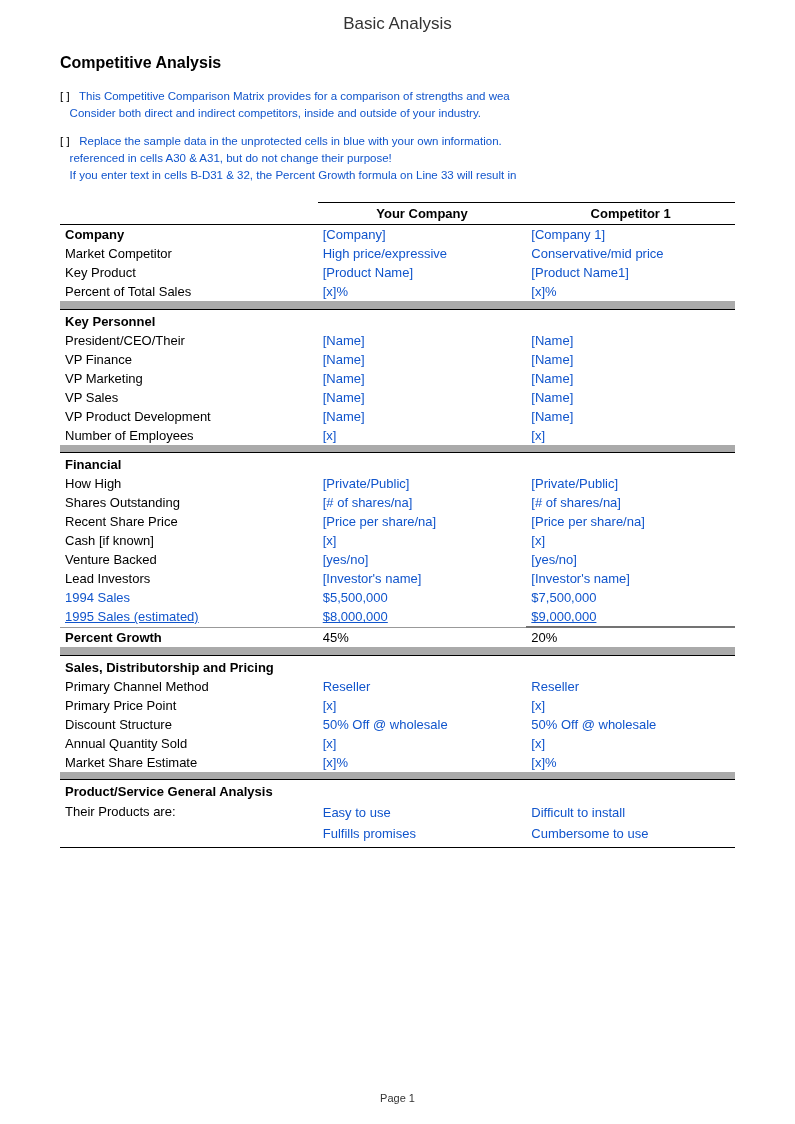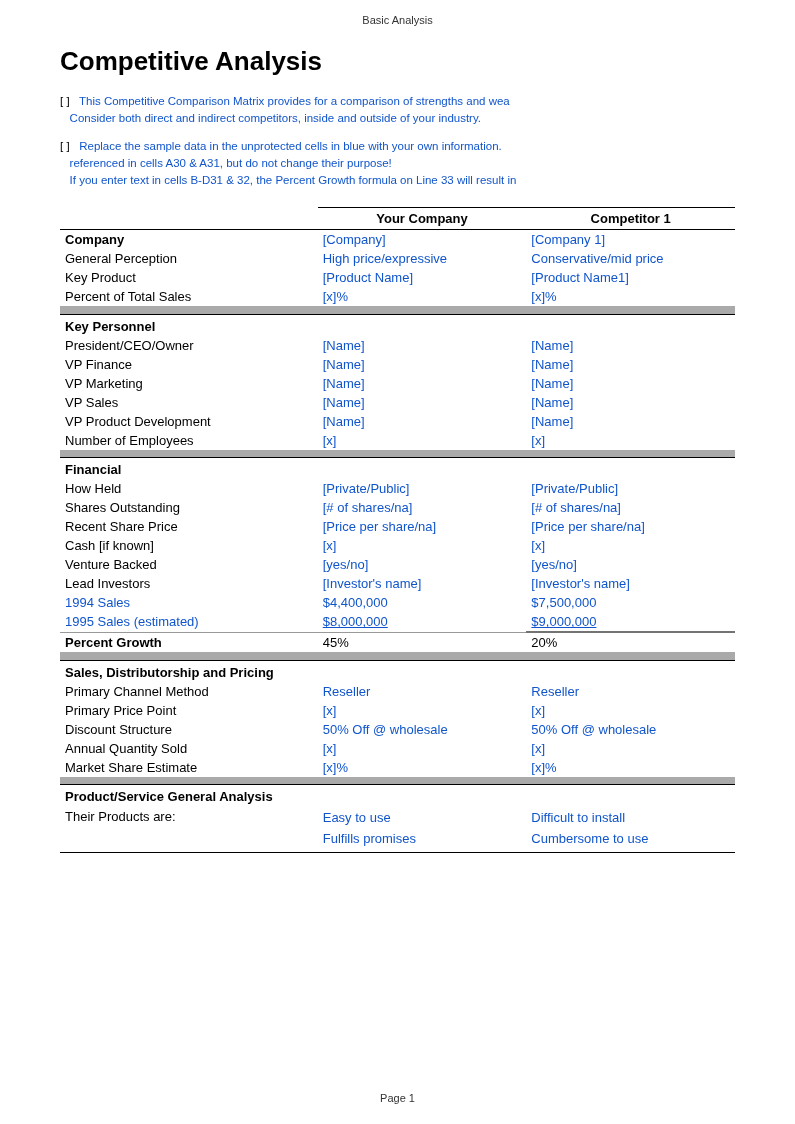--- a/index.html
+++ b/index.html
@@ -8,28 +8,28 @@
       font-family: Arial, sans-serif;
       font-size: 12px;
       color: #000;
       width: 795px;
       min-height: 1124px;
       position: relative;
     }
     .page-header {
       text-align: center;
       padding: 14px 0 10px 0;
-      font-size: 11px;
+      font-size: 17px;
       color: #333;
     }
     .content {
       padding: 10px 60px 40px 60px;
     }
     .main-title {
-      font-size: 26px;
+      font-size: 16px;
       font-weight: bold;
       margin-bottom: 16px;
     }
     .instruction-block {
       margin-bottom: 10px;
       color: #1155cc;
       font-size: 11.5px;
       line-height: 1.5;
     }
     .instruction-block .bracket {
@@ -110,21 +110,21 @@
         <td class="col-your-co">Your Company</td>
         <td class="col-comp1">Competitor 1</td>
       </tr>
 
       <tr class="data-row">
         <td class="col-label bold" style="border-top:1px solid #000;">Company</td>
         <td class="col-your-co blue-text" style="border-top:1px solid #ec4899;">[Company]</td>
         <td class="col-comp1 blue-text" style="border-top:1px solid #000;">[Company 1]</td>
       </tr>
       <tr class="data-row">
-        <td class="col-label">General Perception</td>
+        <td class="col-label">Market Competitor</td>
         <td class="col-your-co blue-text">High price/expressive</td>
         <td class="col-comp1 blue-text">Conservative/mid price</td>
       </tr>
       <tr class="data-row">
         <td class="col-label">Key Product</td>
         <td class="col-your-co blue-text">[Product Name]</td>
         <td class="col-comp1 blue-text">[Product Name1]</td>
       </tr>
       <tr class="data-row">
         <td class="col-label">Percent of Total Sales</td>
@@ -133,21 +133,21 @@
       </tr>
 
       <tr>
         <td colspan="3" style="background:#aaa; height:8px; padding:0;"></td>
       </tr>
 
       <tr>
         <td colspan="3" style="font-weight:bold; padding:4px 5px 2px 5px; border-top:1px solid #000; border-bottom: none;">Key Personnel</td>
       </tr>
       <tr class="data-row">
-        <td class="col-label">President/CEO/Owner</td>
+        <td class="col-label">President/CEO/Their</td>
         <td class="col-your-co blue-text">[Name]</td>
         <td class="col-comp1 blue-text">[Name]</td>
       </tr>
       <tr class="data-row">
         <td class="col-label">VP Finance</td>
         <td class="col-your-co blue-text">[Name]</td>
         <td class="col-comp1 blue-text">[Name]</td>
       </tr>
       <tr class="data-row">
         <td class="col-label">VP Marketing</td>
@@ -171,21 +171,21 @@
       </tr>
 
       <tr>
         <td colspan="3" style="background:#aaa; height:8px; padding:0;"></td>
       </tr>
 
       <tr>
         <td colspan="3" style="font-weight:bold; padding:4px 5px 2px 5px; border-top:1px solid #000;">Financial</td>
       </tr>
       <tr class="data-row">
-        <td class="col-label">How Held</td>
+        <td class="col-label">How High</td>
         <td class="col-your-co blue-text">[Private/Public]</td>
         <td class="col-comp1 blue-text">[Private/Public]</td>
       </tr>
       <tr class="data-row">
         <td class="col-label">Shares Outstanding</td>
         <td class="col-your-co blue-text">[# of shares/na]</td>
         <td class="col-comp1 blue-text">[# of shares/na]</td>
       </tr>
       <tr class="data-row">
         <td class="col-label">Recent Share Price</td>
@@ -202,25 +202,25 @@
         <td class="col-your-co blue-text">[yes/no]</td>
         <td class="col-comp1 blue-text">[yes/no]</td>
       </tr>
       <tr class="data-row">
         <td class="col-label">Lead Investors</td>
         <td class="col-your-co blue-text">[Investor's name]</td>
         <td class="col-comp1 blue-text">[Investor's name]</td>
       </tr>
       <tr class="data-row">
         <td class="col-label blue-text">1994 Sales</td>
-        <td class="col-your-co blue-text">$4,400,000</td>
+        <td class="col-your-co blue-text">$5,500,000</td>
         <td class="col-comp1 blue-text">$7,500,000</td>
       </tr>
       <tr class="data-row">
-        <td class="col-label blue-text" style="margin-left:12px;">1995 Sales (estimated)</td>
+        <td class="col-label blue-text" style="text-decoration:underline;margin-left:12px;">1995 Sales (estimated)</td>
         <td class="col-your-co blue-text" style="text-decoration:underline;">$8,000,000</td>
         <td class="col-comp1 blue-text" style="text-decoration:underline;">$9,000,000</td>
       </tr>
       <tr class="data-row">
         <td class="col-label bold" style="border-top:1px solid #999;">Percent Growth</td>
         <td class="col-your-co" style="border-top:1px solid #999;">45%</td>
         <td class="col-comp1" style="border-top:2px solid #737373;">20%</td>
       </tr>
 
       <tr>

